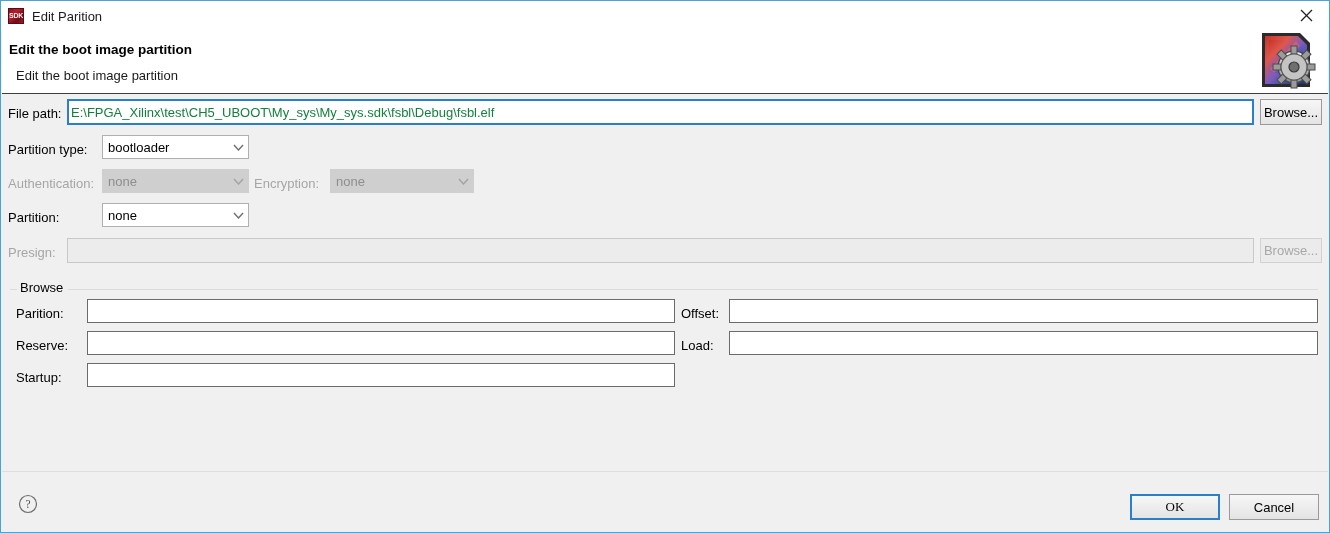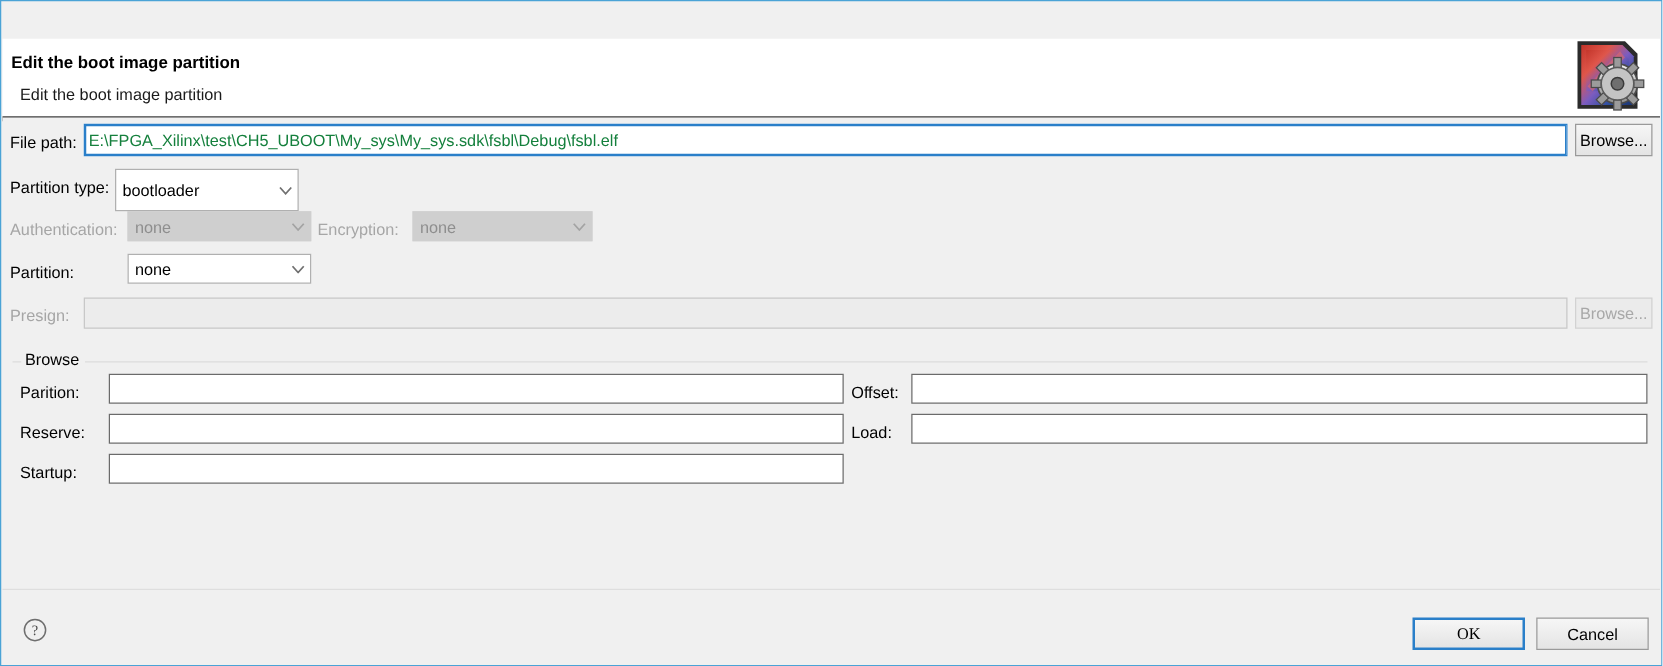--- a/index.html
+++ b/index.html
@@ -226,20 +226,30 @@
     left: 16px; top: 22px;
     width: 20px; height: 20px;
     cursor: default;
   }
 </style>
 </head>
 <body>
 
 <div id="dialog">
 
+  <div id="titlebar">
+    <div id="title-icon">SDK</div>
+    <div id="title-text">Edit Parition</div>
+    <div id="close-button">
+      <svg width="13" height="13" viewBox="0 0 13 13">
+        <line x1="1" y1="1" x2="12" y2="12" stroke="#222" stroke-width="1.2"></line>
+        <line x1="12" y1="1" x2="1" y2="12" stroke="#222" stroke-width="1.2"></line>
+      </svg>
+    </div>
+  </div>
 
   <div id="header">
     <div id="header-title">Edit the boot image partition</div>
     <div id="header-subtitle">Edit the boot image partition</div>
     <svg id="header-icon" viewBox="0 0 62 62">
       <defs>
         <linearGradient id="cardGrad" x1="0" y1="0" x2="1" y2="1">
           <stop offset="0%" stop-color="#c2342a"></stop>
           <stop offset="28%" stop-color="#e0564a"></stop>
           <stop offset="52%" stop-color="#7b5cc0"></stop>
@@ -273,21 +283,21 @@
     </svg>
   </div>
 
   <div id="body">
 
     <div class="row-label" style="left:6px; top:12px;">File path:</div>
     <input class="text-input focused" type="text" style="left: 65px; top: 5px; width: 1187px; height: 26px;" value="E:\FPGA_Xilinx\test\CH5_UBOOT\My_sys\My_sys.sdk\fsbl\Debug\fsbl.elf">
     <div class="btn" style="left:1258px; top:5px; width:62px; height:26px;">Browse...</div>
 
     <div class="row-label" style="left:6px; top:48px;">Partition type:</div>
-    <div class="combo" style="left:90px; top:41px; width:147px; height:34px;">
+    <div class="combo" style="left:100px; top:41px; width:147px; height:24px;">
       <span class="combo-text">bootloader</span>
       <span class="combo-arrow">
         <svg width="11" height="7" viewBox="0 0 11 7">
             <path d="M1 1 L5.5 6 L10 1" fill="none" stroke="#707070" stroke-width="1.4"></path>
           </svg>
       </span>
     </div>
 
     <div class="row-label disabled" style="left:6px; top:82px;">Authentication:</div>
     <div class="combo disabled" style="left:100px; top:75px; width:147px; height:24px;">

